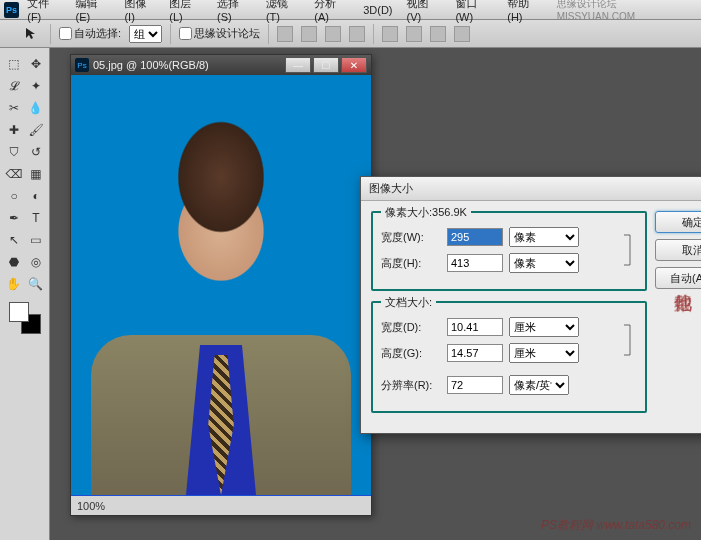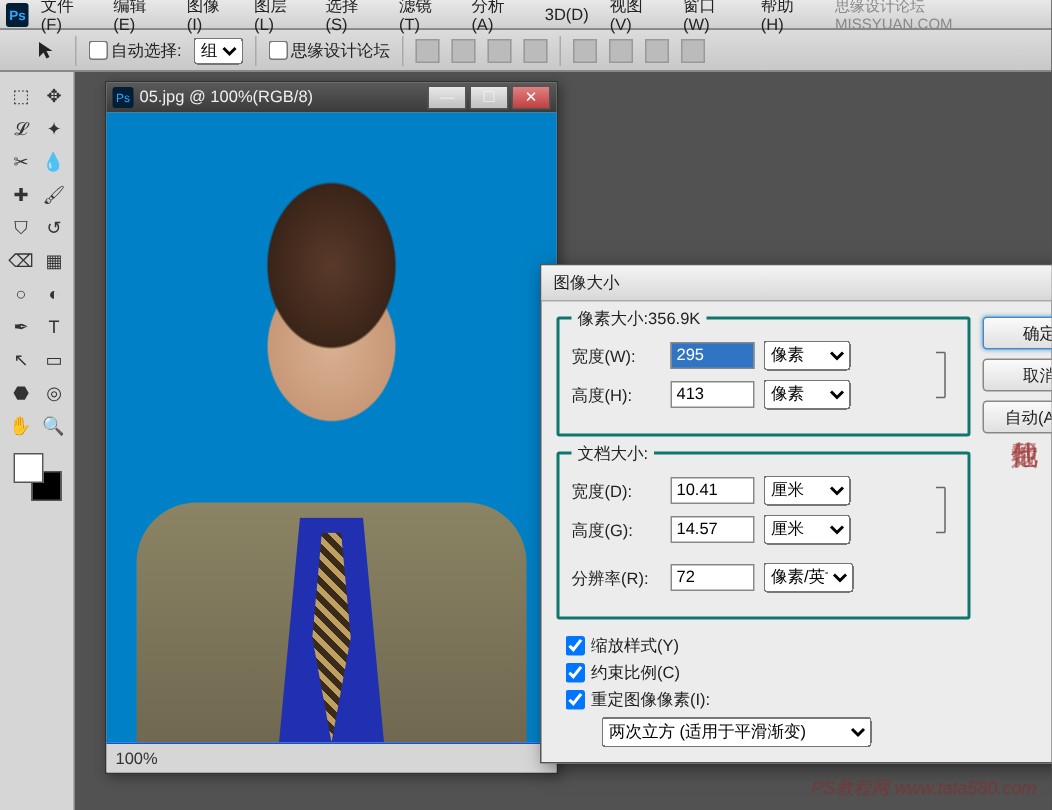--- a/index.html
+++ b/index.html
@@ -49,21 +49,21 @@
 .dlg-right { width: 76px; display: flex; flex-direction: column; gap: 6px; }
 .dlg-btn { height: 22px; background: linear-gradient(#fafafa,#e0e0e0); border: 1px solid #888; border-radius: 3px; cursor: pointer; display: flex; align-items: center; justify-content: center; color: #222; }
 .dlg-btn.primary { border-color: #4488cc; box-shadow: 0 0 3px #6ac; }
 
 .fieldset { border: 2px solid #0f766e; border-radius: 2px; padding: 8px 8px 10px 8px; margin-bottom: 10px; position: relative; }
 .fieldset .legend { position: absolute; top: -8px; left: 8px; background: #ececec; padding: 0 4px; color: #222; }
 .row { display: flex; align-items: center; gap: 6px; margin: 6px 0; }
 .row label { width: 60px; text-align: left; color: #222; }
 .row input[type=text] { width: 56px; height: 18px; border: 1px solid #888; padding: 0 3px; font-size: 11px; }
 .row input.sel { background: #3074c4; color: #fff; }
-.row select { width: 58px; height: 20px; font-size: 11px; }
+.row select { width: 70px; height: 20px; font-size: 11px; }
 .link-icon { width: 16px; height: 40px; display: flex; flex-direction: column; align-items: center; justify-content: center; color: #666; }
 .link-icon svg { width: 14px; height: 38px; }
 .checks { padding-left: 6px; }
 .checks label { display: flex; align-items: center; gap: 4px; margin: 3px 0; color: #222; }
 .interp-row { padding-left: 24px; margin-top: 4px; }
 .interp-row select { width: 180px; height: 20px; font-size: 11px; }
 
 .side-watermark { position: absolute; right: 6px; top: 280px; width: 60px; color: rgba(160,56,56,0.5); font-size: 18px; writing-mode: vertical-rl; text-orientation: upright; pointer-events: none; }
 .bottom-watermark { position: absolute; right: 10px; bottom: 6px; color: rgba(140,40,40,0.6); font-size: 12px; font-style: italic; pointer-events: none; }
 </style>
@@ -226,37 +226,20 @@
                   </svg>
               </div>
             </div>
             <div class="row">
               <label>分辨率(R):</label>
               <input type="text" value="72" style="">
               <select style="width:60px"><option>像素/英寸</option></select>
             </div>
           </div>
 
-          <div class="checks">
-            <label>
-                <input type="checkbox" checked="" style="">
-                <span>缩放样式(Y)</span>
-              </label>
-            <label>
-                <input type="checkbox" checked="" style="">
-                <span>约束比例(C)</span>
-              </label>
-            <label>
-                <input type="checkbox" checked="" style="">
-                <span>重定图像像素(I):</span>
-              </label>
-            <div class="interp-row">
-              <select><option>两次立方 (适用于平滑渐变)</option></select>
-            </div>
-          </div>
 
         </div>
         <div class="dlg-right">
           <div class="dlg-btn primary">确定</div>
           <div class="dlg-btn">取消</div>
           <div class="dlg-btn">自动(A)...</div>
         </div>
       </div>
     </div>
 

